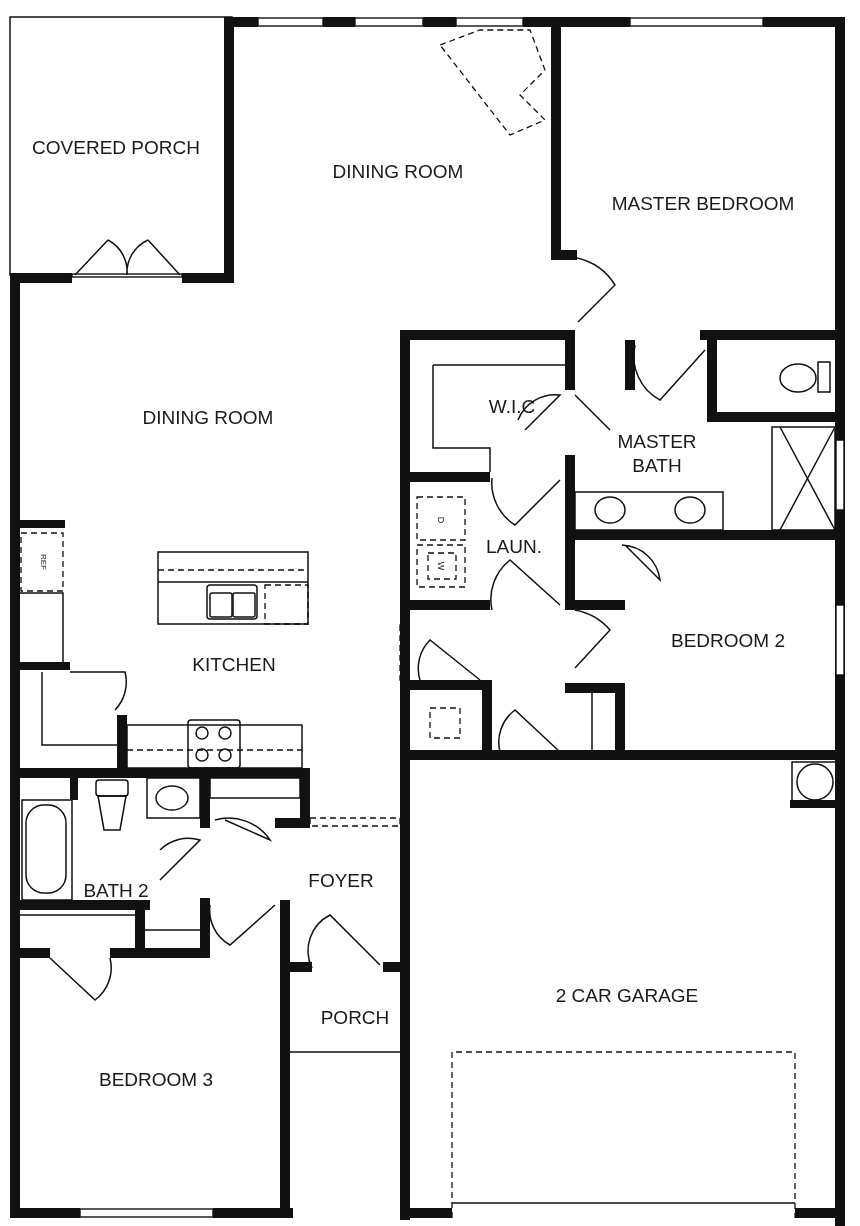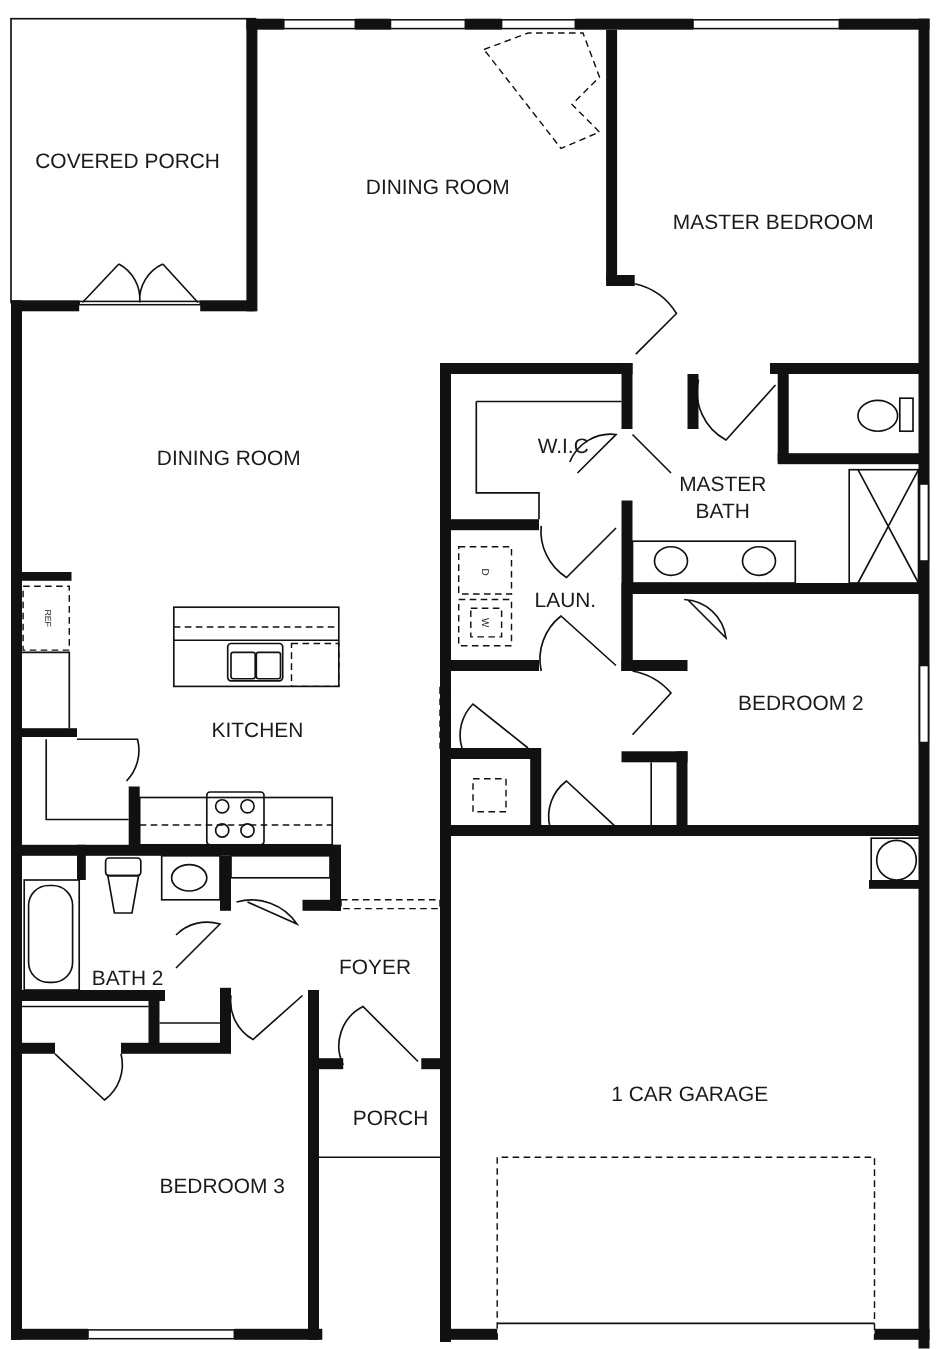--- a/index.html
+++ b/index.html
@@ -197,18 +197,18 @@
 <div class="label" style="left:208px; top:418px;">DINING ROOM</div>
 <div class="label" style="left:492px; top:407px;margin-left:20px;">W.I.C</div>
 <div class="label" style="left:657px; top:442px;">MASTER</div>
 <div class="label" style="left:657px; top:466px;">BATH</div>
 <div class="label" style="left:514px; top:547px;">LAUN.</div>
 <div class="label" style="left:234px; top:665px;">KITCHEN</div>
 <div class="label" style="left:728px; top:641px;">BEDROOM 2</div>
 <div class="label" style="left:116px; top:851px;margin-top:40px;">BATH 2</div>
 <div class="label" style="left:341px; top:881px;">FOYER</div>
 <div class="label" style="left:342px; top:1018px;margin-left:13px;">PORCH</div>
-<div class="label" style="left:156px; top:1080px;margin-left:46px;">BEDROOM 3</div>
-<div class="label" style="left:627px; top:996px;">1 CAR GARAGE</div>
+<div class="label" style="left:156px; top:1080px;">BEDROOM 3</div>
+<div class="label" style="left:627px; top:996px;">2 CAR GARAGE</div>
 
 <div class="label" style="left:441px; top:520px; font-size:9px; transform:translate(-50%,-50%) rotate(90deg);">D</div>
 <div class="label" style="left:441px; top:566px; font-size:9px; transform:translate(-50%,-50%) rotate(90deg);">W</div>
 <div class="label" style="left:43px; top:562px; font-size:8px; transform:translate(-50%,-50%) rotate(90deg);">REF</div>
 
 </body></html>

